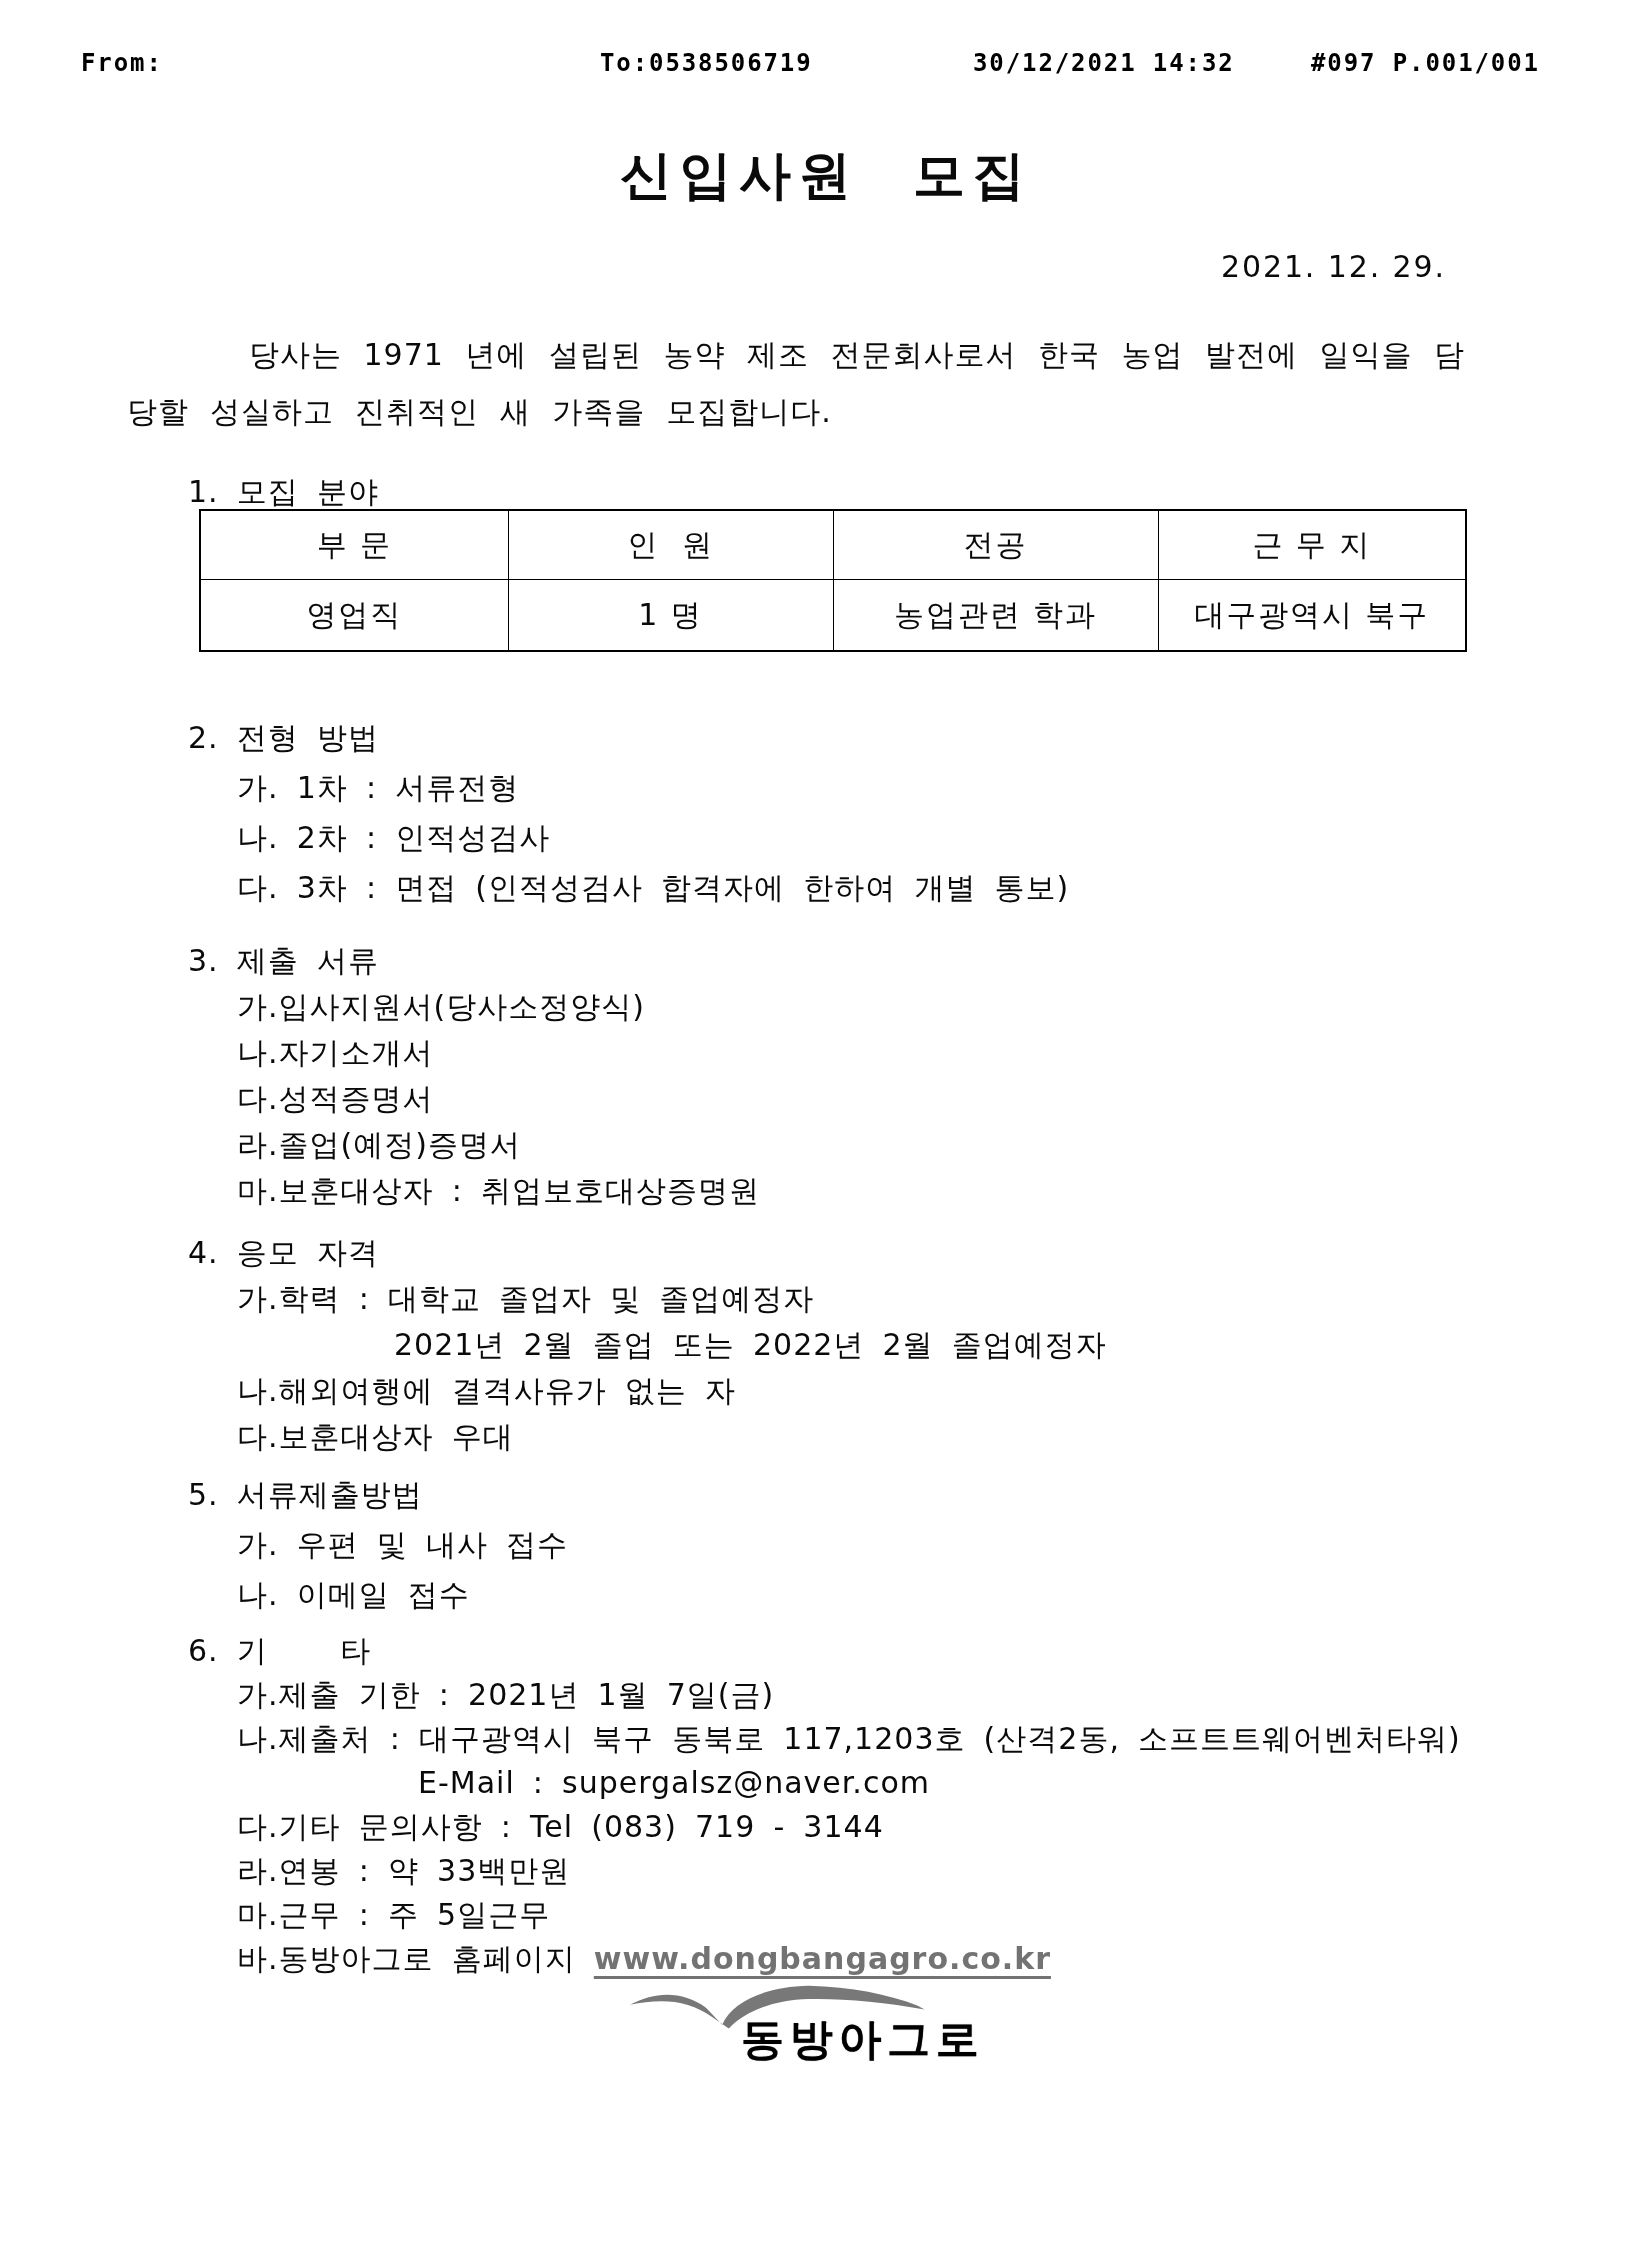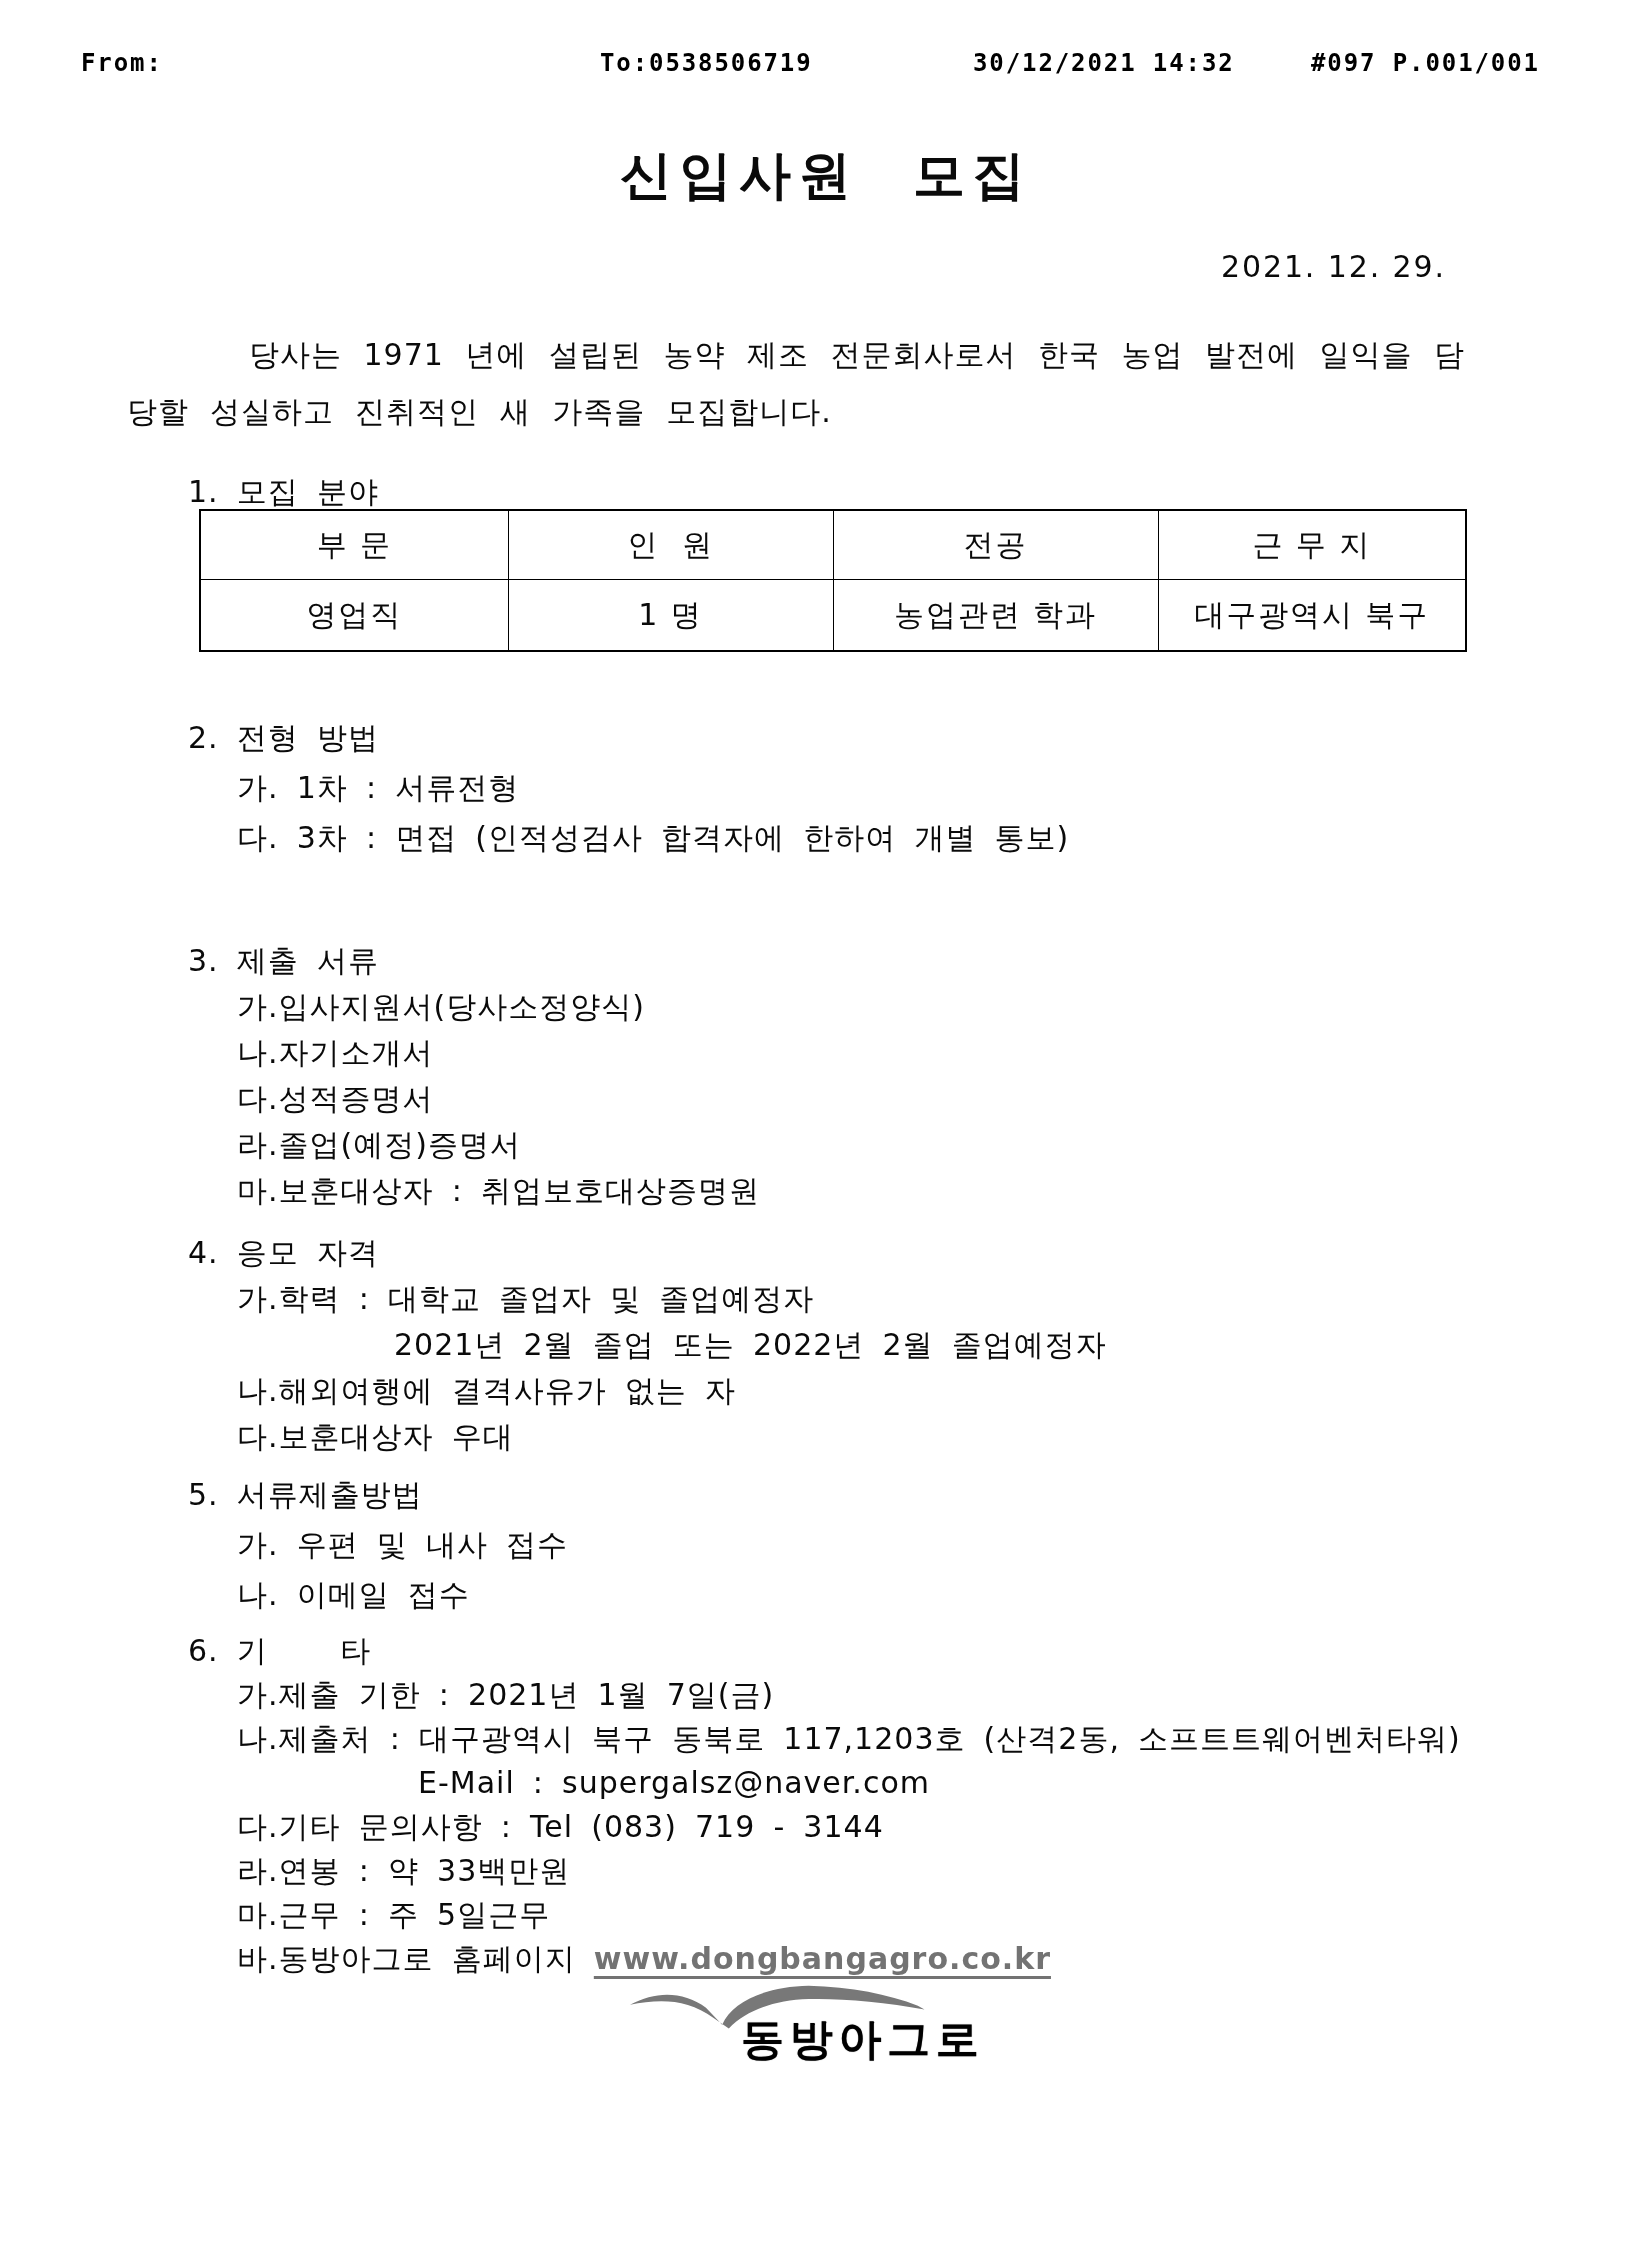--- a/index.html
+++ b/index.html
@@ -103,20 +103,21 @@
       <td>1 명</td>
       <td>농업관련 학과</td>
       <td>대구광역시 북구</td>
     </tr>
   </tbody>
     </table>
 
   <div class="section lh52" style="top:707px;">
     <div class="sec-head">2. 전형 방법</div>
     <div class="item">가. 1차 : 서류전형</div>
+    <div class="item">나. 2차 : 인적성검사</div>
     <div class="item">다. 3차 : 면접 (인적성검사 합격자에 한하여 개별 통보)</div>
   </div>
 
   <div class="section lh48" style="top:932px;">
     <div class="sec-head">3. 제출 서류</div>
     <div class="item">가.입사지원서(당사소정양식)</div>
     <div class="item">나.자기소개서</div>
     <div class="item">다.성적증명서</div>
     <div class="item">라.졸업(예정)증명서</div>
     <div class="item">마.보훈대상자 : 취업보호대상증명원</div>

